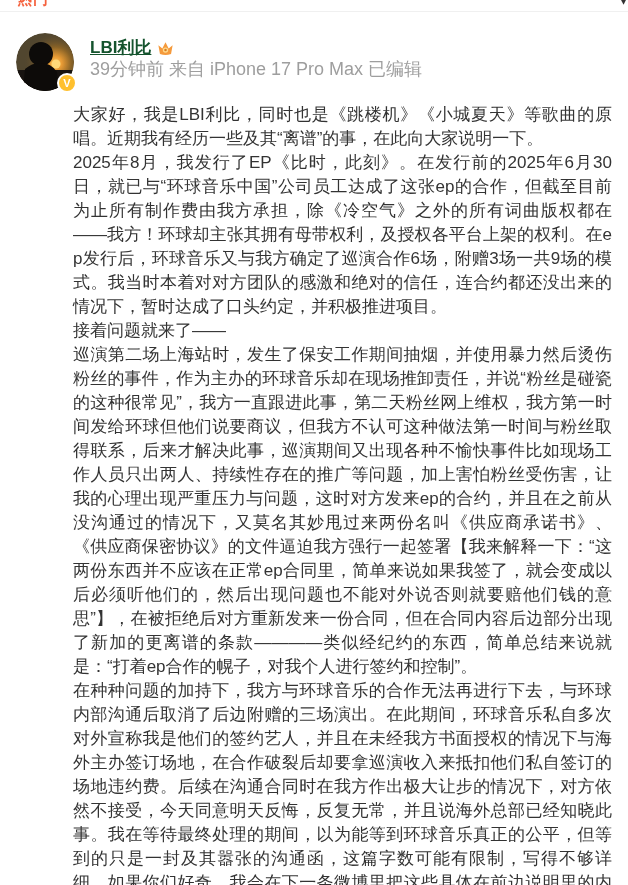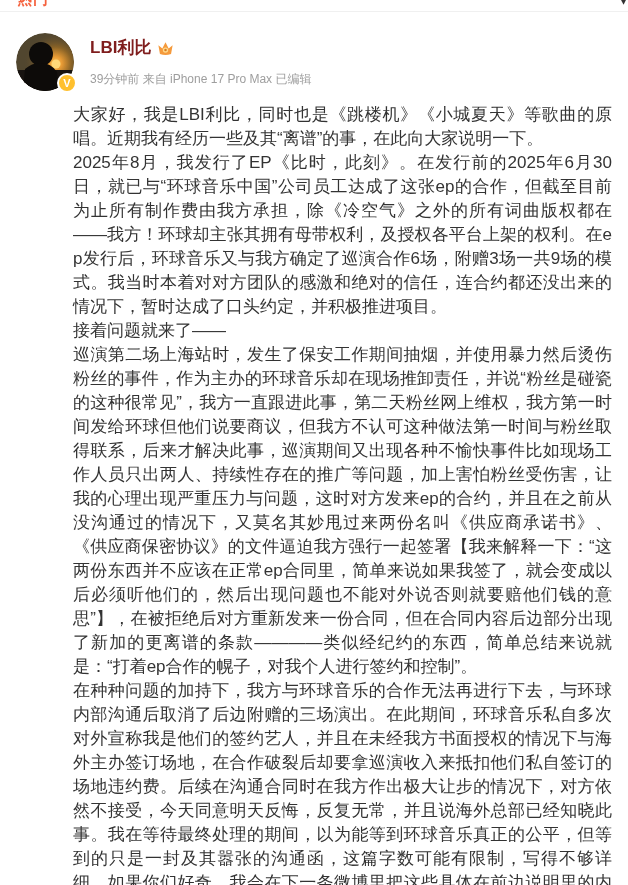--- a/index.html
+++ b/index.html
@@ -83,32 +83,33 @@
     padding-top: 4px;
   }
   .author-row {
     display: flex;
     align-items: center;
     gap: 5px;
   }
   .author-name {
     font-size: 17px;
     font-weight: 700;
-    color: #7f1d1d;
+    color: #14532d;
     line-height: 22px;
     cursor: pointer;
+    text-decoration: underline;
   }
   .crown-icon {
     display: inline-flex;
     width: 19px;
     height: 19px;
   }
   .post-meta {
-    margin-top: 11px;
-    font-size: 12px;
+    margin-top: 1px;
+    font-size: 18px;
     color: #9e9e9e;
     line-height: 18px;
   }
 
   
   .post-body {
     margin: 12px 16px 0 73px;
     width: 539px;
     font-size: 17px;
     line-height: 24px;

